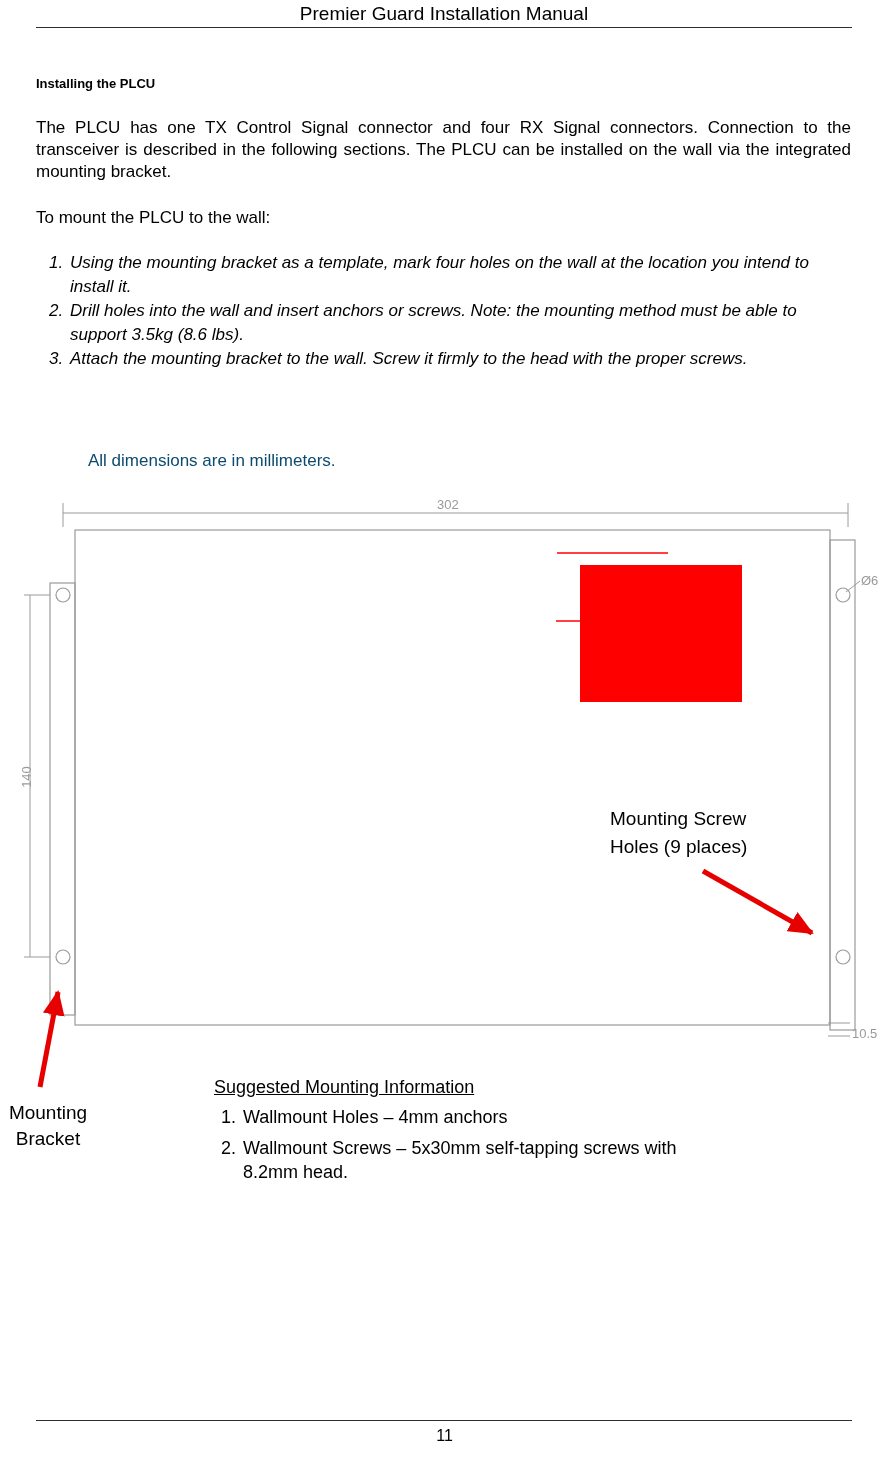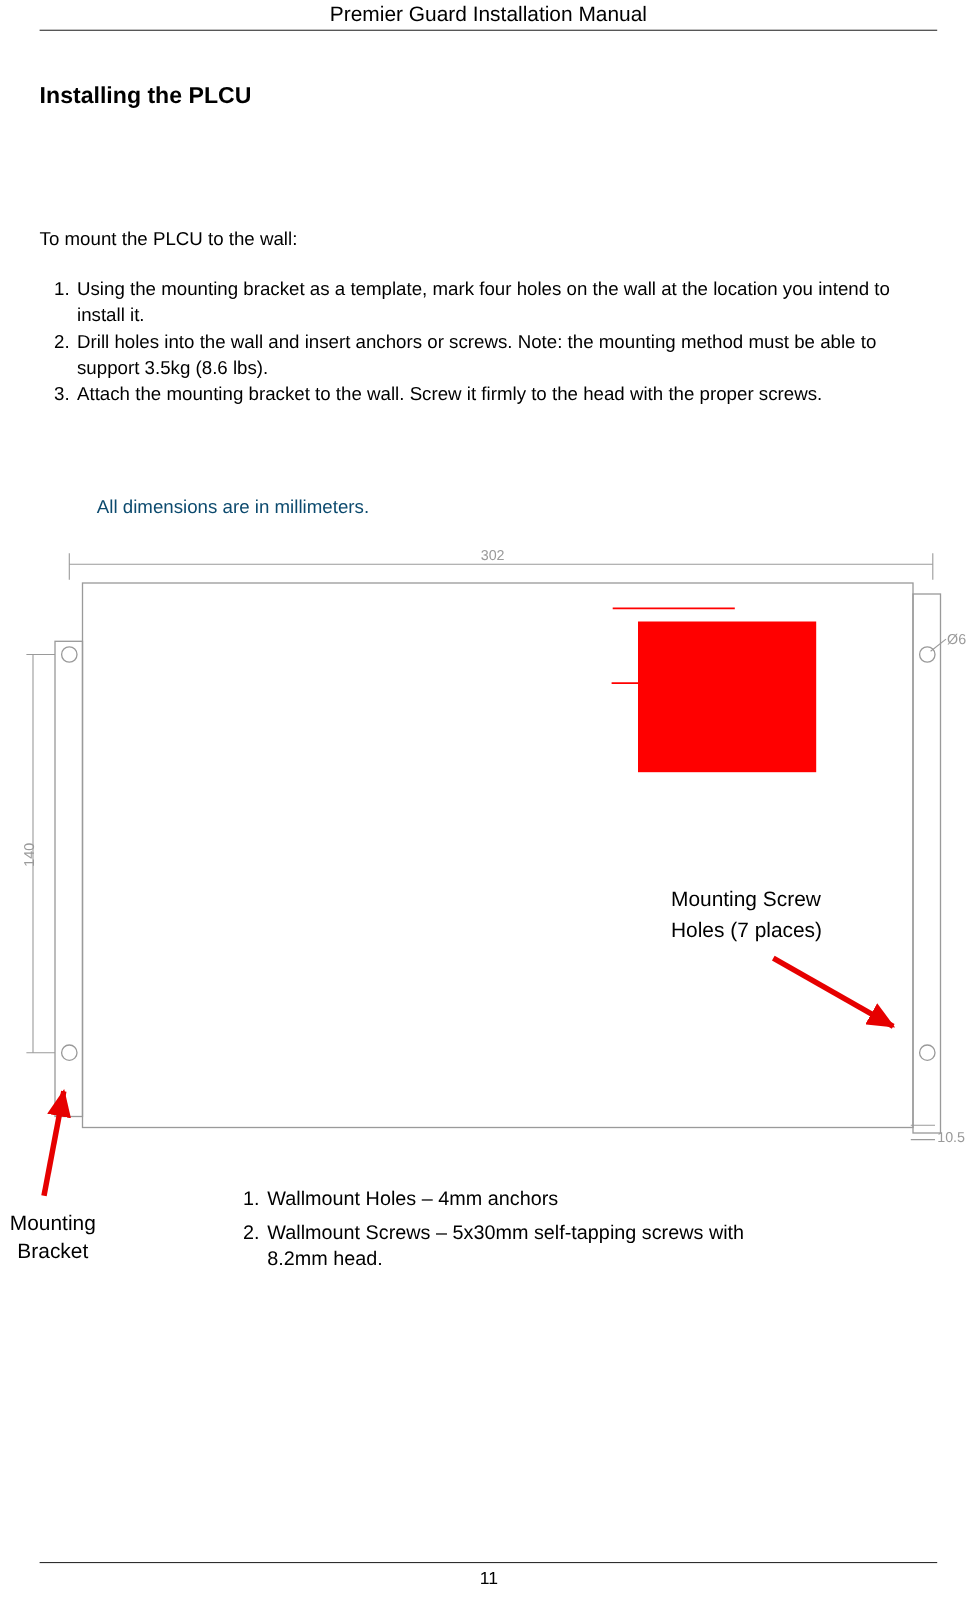--- a/index.html
+++ b/index.html
@@ -4,30 +4,30 @@
 <style>
   * { margin:0; padding:0; box-sizing:border-box; }
   html,body { background:#ffffff; }
   body { font-family:"Liberation Sans", sans-serif; color:#000; }
   .page { position:relative; width:889px; height:1459px; background:#fff; overflow:hidden; margin:0 auto; }
 
   .header { position:absolute; left:36px; right:37px; top:0; height:28px;
             border-bottom:1px solid #2e2e2e; text-align:center; }
   .header-title { display:block; padding-top:3px; font-size:19px; }
 
-  .section-title { position:absolute; left:36px; top:76px; font-size:21px; font-weight:bold; }
+  .section-title { position:absolute; left:36px; top:76px; font-size:13px; font-weight:bold; }
 
   .intro { position:absolute; left:36px; top:117px; width:815px;
            font-size:17px; line-height:22px; text-align:justify; }
 
   .mount-lead { position:absolute; left:36px; top:208px; font-size:17px; }
 
   .steps { position:absolute; left:36px; top:251px; width:815px; }
   .steps ol { margin:0; padding-left:32px; font-size:17px; line-height:24px; }
-  .steps li { margin:0; padding-left:2px; }
+  .steps li { margin:0; padding-left:2px;font-style:italic; }
 
   .dims-note { position:absolute; left:88px; top:451px; font-size:17px; color:#0c4a6e; }
 
   .drawing { position:absolute; left:0; top:495px; width:889px; height:600px; }
   .dim { stroke:#9a9a9a; stroke-width:1; fill:none; }
   .dimtext { fill:#9a9a9a; font-size:13px; font-family:"Liberation Sans",sans-serif; }
   .part { stroke:#9a9a9a; stroke-width:1.2; fill:none; }
   .hole { stroke:#9a9a9a; stroke-width:1.2; fill:#ffffff; }
   .redline { stroke:#ff0000; stroke-width:1.5; }
   .redarrow { stroke:#e60000; stroke-width:5; fill:none; }
@@ -48,20 +48,21 @@
 <body>
 
 <div class="page">
 
   <div class="header">
     <span class="header-title">Premier Guard Installation Manual</span>
   </div>
 
   <div class="section-title">Installing the PLCU</div>
 
+  <p class="intro">The PLCU has one TX Control Signal connector and four RX Signal connectors. Connection to the transceiver is described in the following sections. The PLCU can be installed on the wall via the integrated mounting bracket.</p>
 
   <p class="mount-lead">To mount the PLCU to the wall:</p>
 
   <div class="steps">
     <ol>
       <li>Using the mounting bracket as a template, mark four holes on the wall at the location you intend to install it.</li>
       <li>Drill holes into the wall and insert anchors or screws. Note: the mounting method must be able to support 3.5kg (8.6 lbs).</li>
       <li>Attach the mounting bracket to the wall. Screw it firmly to the head with the proper screws.</li>
     </ol>
   </div>
@@ -104,29 +105,30 @@
     <line class="redline" x1="557" y1="58" x2="668" y2="58"></line>
     <line class="redline" x1="556" y1="126" x2="580" y2="126"></line>
     <rect x="580" y="70" width="162" height="137" fill="#ff0000"></rect>
 
     <line class="redarrow" x1="703" y1="376" x2="812" y2="438" marker-end="url(#redArrow)"></line>
     <line class="redarrow" x1="40" y1="592" x2="58" y2="497" marker-end="url(#redArrow)"></line>
   </svg>
 
   <div class="screw-label">
     <div>Mounting Screw</div>
-    <div>Holes (7 places)</div>
+    <div>Holes (9 places)</div>
   </div>
 
   <div class="bracket-label">
     <div>Mounting</div>
     <div>Bracket</div>
   </div>
 
   <div class="mount-info">
+    <div class="mount-info-title">Suggested Mounting Information</div>
     <ol>
       <li>Wallmount Holes – 4mm anchors</li>
       <li>Wallmount Screws – 5x30mm self-tapping screws with 8.2mm head.</li>
     </ol>
   </div>
 
   <div class="footer-line"></div>
   <div class="page-number">11</div>
 
 </div>

